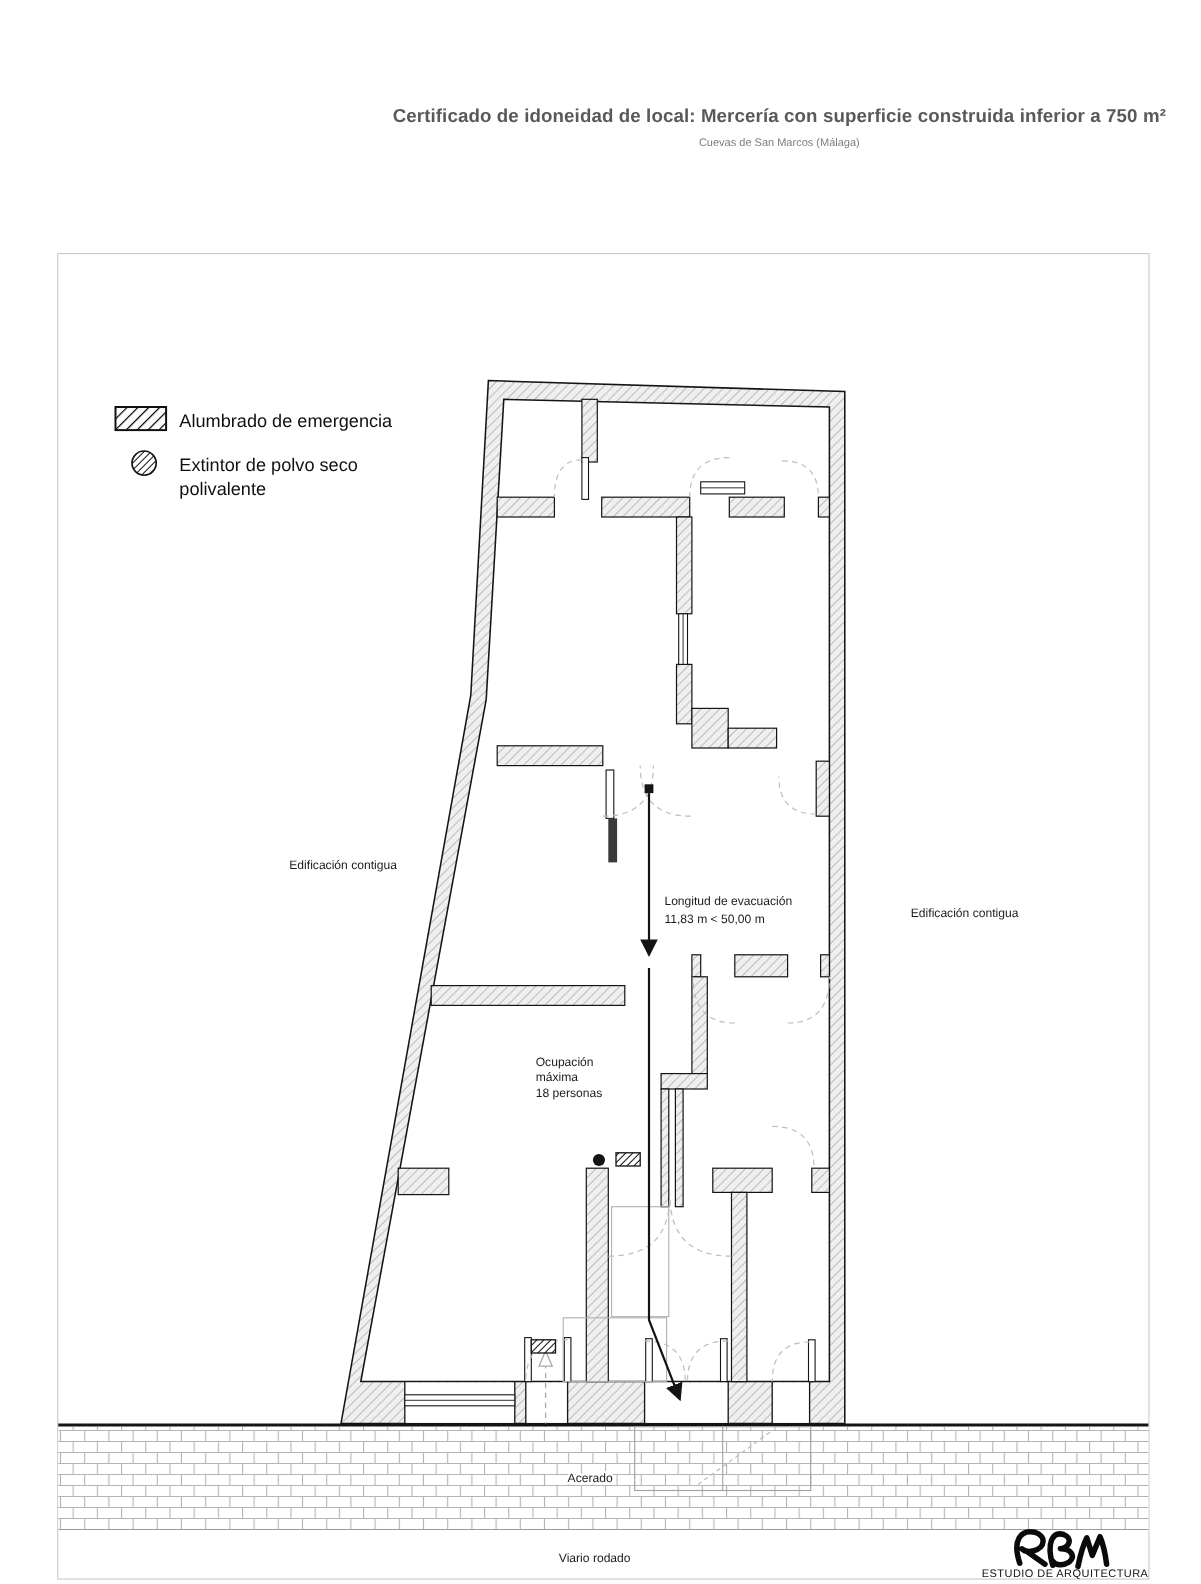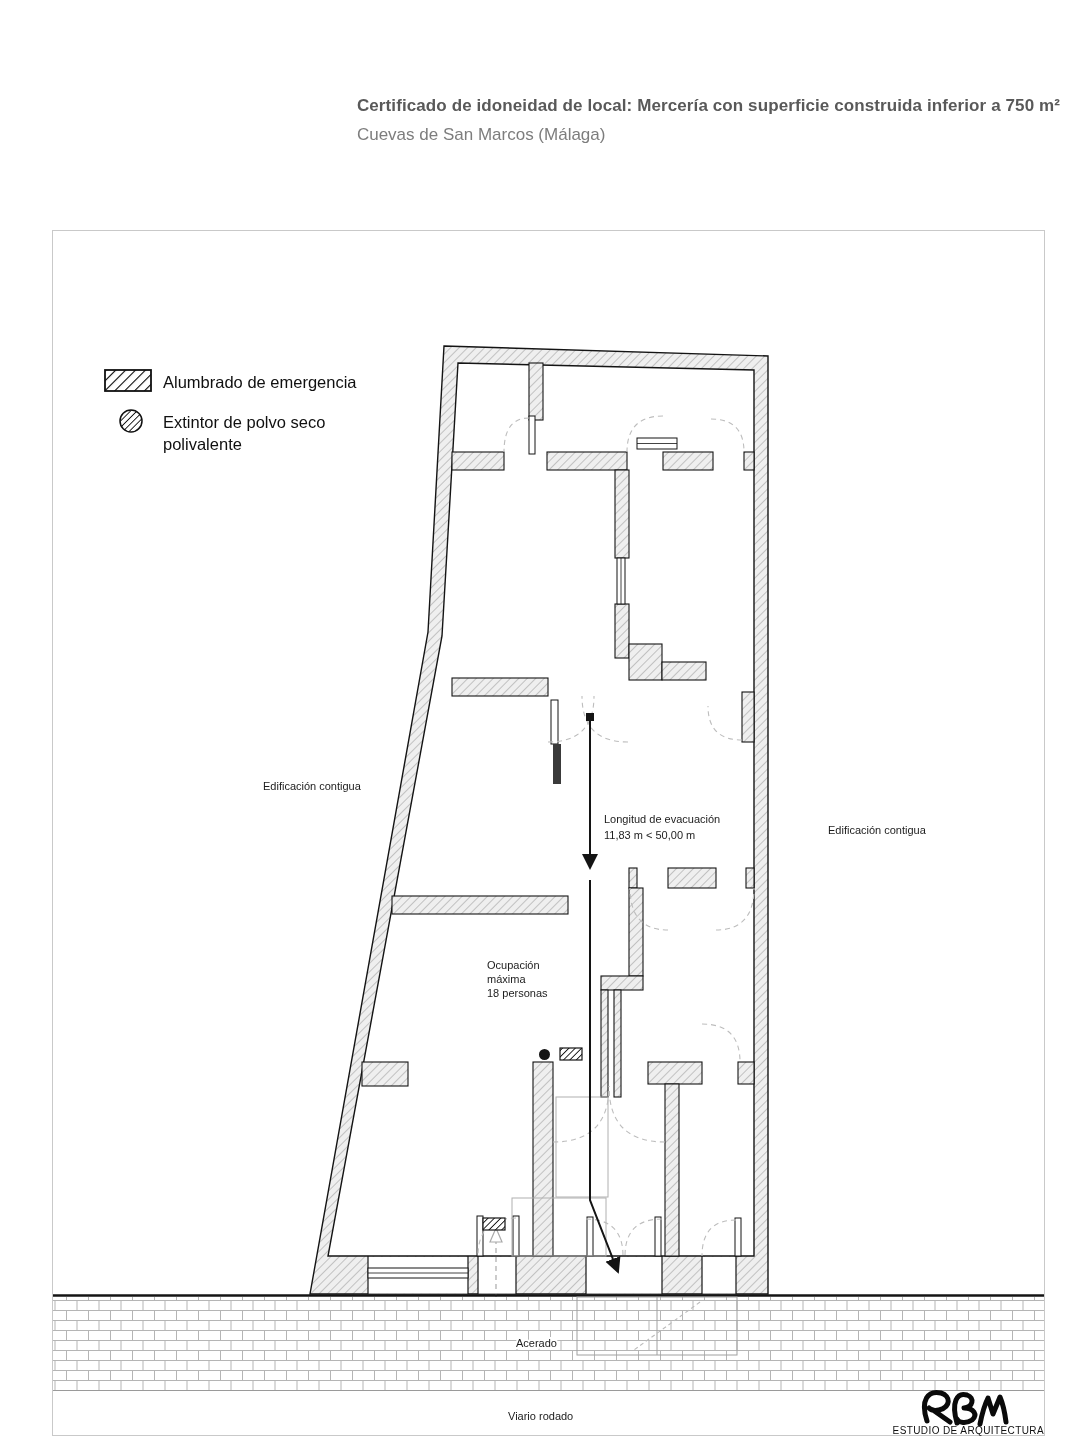--- a/index.html
+++ b/index.html
@@ -1,22 +1,22 @@
 <!DOCTYPE html>
 <html><head>
 <meta charset="utf-8">
 <style>
   html,body{margin:0;padding:0}
   body{
     width:1092px;height:1440px;position:relative;overflow:hidden;
     background:#ffffff;font-family:"Liberation Sans",sans-serif;
   }
-  .titleblock{position:absolute;top:96px;right:32px;text-align:left}
+  .titleblock{position:absolute;top:96px;right:32px;text-align:center}
   .titleblock .t{font-size:17px;font-weight:bold;color:#595959;letter-spacing:.1px}
-  .titleblock .s{font-size:17px;color:#7d7d7d;margin-top:9px}
+  .titleblock .s{font-size:10px;color:#7d7d7d;margin-top:9px}
   svg.sheet{position:absolute;left:0;top:0}
   text{font-family:"Liberation Sans",sans-serif}
   .lbl{font-size:11px;fill:#1c1c1c}
   .lgd{font-size:16.5px;fill:#101010}
   .halo{paint-order:stroke;stroke:#ffffff;stroke-width:4px}
   .studio{font-size:10px;fill:#101010;letter-spacing:.4px}
 </style>
 </head>
 <body>
 

